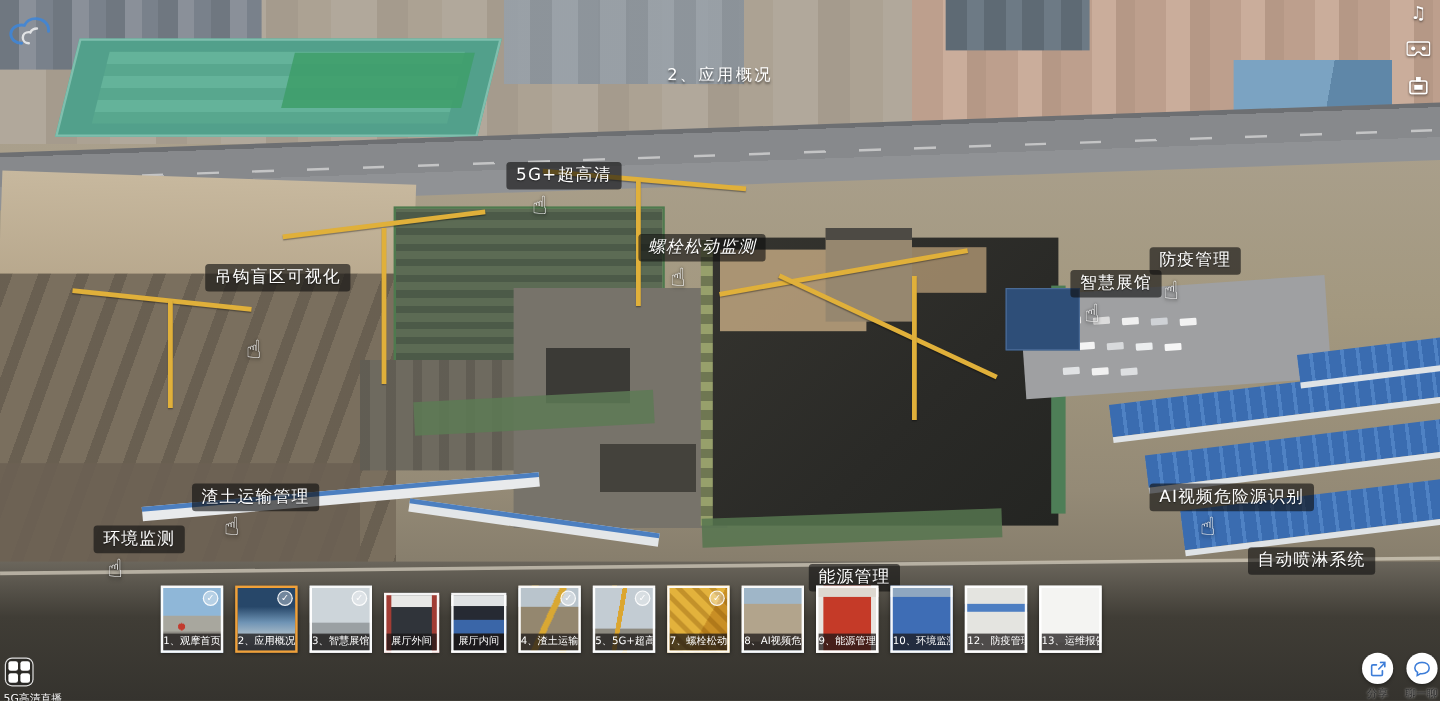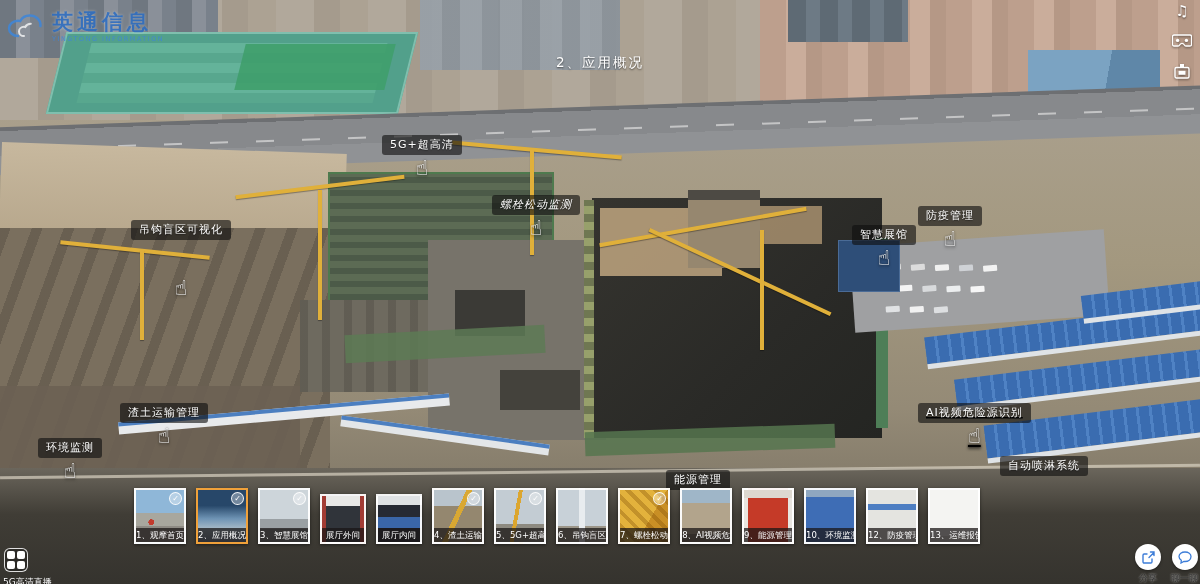--- a/index.html
+++ b/index.html
@@ -87,22 +87,22 @@
 
   .scene-title{position:absolute;left:0;top:54px;width:1200px;text-align:center;
       color:#fff;font-size:13.5px;letter-spacing:2px;text-shadow:0 1px 2px rgba(0,0,0,.6);}
 
   .side-icons{position:absolute;right:8px;top:4px;display:flex;flex-direction:column;
       align-items:center;gap:13px;color:#fff;text-shadow:0 1px 2px rgba(0,0,0,.6);}
   .music-note{font-size:15px;line-height:1;}
   .side-icons svg{filter:drop-shadow(0 1px 1px rgba(0,0,0,.5));}
 
   .hotspot{position:absolute;display:flex;flex-direction:column;align-items:center;gap:3px;cursor:pointer;}
-  .hs-label{background:rgba(15,15,15,.62);color:#fff;font-size:11px;letter-spacing:1px;
-      padding:2px 8px 3px;border-radius:3px;white-space:nowrap;text-shadow:0 1px 1px rgba(0,0,0,.5);}
+  .hs-label{background:rgba(15,15,15,.62);color:#fff;font-size:14px;letter-spacing:1px;
+      padding:2px 8px 3px;border-radius:3px;white-space:nowrap;text-shadow:0 1px 1px rgba(0,0,0,.5);margin-left:40px;}
   .hand{font-size:21px;color:#fff;line-height:1;
       text-shadow:0 0 2px rgba(0,0,0,.8),0 2px 3px rgba(0,0,0,.6);}
 
   .thumbstrip{position:absolute;left:134px;top:488px;display:flex;align-items:flex-end;gap:10px;}
   .thumb{position:relative;width:52px;height:56px;border:2px solid rgba(255,255,255,.95);
       overflow:hidden;cursor:pointer;flex:none;box-shadow:0 1px 3px rgba(0,0,0,.5);}
   .thumb.small{width:46px;height:50px;}
   .thumb.selected{border-color:#f0a13a;}
   .thumb-label{position:absolute;left:0;right:0;bottom:0;background:rgba(25,22,22,.74);
       color:#fff;font-size:8.5px;line-height:14px;text-align:center;white-space:nowrap;overflow:hidden;}
@@ -205,24 +205,20 @@
     <div class="crane" style="left:140px;top:250px;width:4px;height:90px;"></div>
     <div class="crane" style="left:640px;top:270px;width:200px;height:4px;transform:rotate(25deg);"></div>
     <div class="crane" style="left:760px;top:230px;width:4px;height:120px;"></div>
   </div>
 
   <div class="logo">
     <svg class="logo-cloud" width="42" height="28" viewBox="0 0 42 28">
       <path d="M12 22c-5 0-9-3.4-9-7.6S7 6.8 12 6.8c.8 0 1.6.1 2.3.3C16 3.6 19.6 1.5 23.8 1.5c5.9 0 10.7 4.2 10.7 9.4 0 .4 0 .8-.1 1.2" fill="none" stroke="#3f86d8" stroke-width="2.4" stroke-linecap="round"></path>
       <path d="M18 22c-2.8 0-5-2-5-4.6s2.2-4.6 5-4.6c.5 0 .9 0 1.3.2 1-2 3.1-3.2 5.5-3.2" fill="none" stroke="#ffffff" stroke-width="2" stroke-linecap="round" opacity=".85"></path>
     </svg>
-    <div>
-      <div class="logo-name">英通信息</div>
-      <div class="logo-sub">YINGTONG INFORMATION</div>
-    </div>
   </div>
 
   <div class="scene-title">2、应用概况</div>
 
   <div class="side-icons">
     <span class="music-note">♫</span>
     <span>
       <svg width="20" height="13" viewBox="0 0 20 13">
         <path d="M2 1h16a1.5 1.5 0 0 1 1.5 1.5v8A1.5 1.5 0 0 1 18 12h-4.2c-.8 0-1.2-.5-1.6-1.2-.5-.9-1.2-1.5-2.2-1.5s-1.7.6-2.2 1.5c-.4.7-.8 1.2-1.6 1.2H2A1.5 1.5 0 0 1 .5 10.5v-8A1.5 1.5 0 0 1 2 1z" fill="none" stroke="#fff" stroke-width="1.3"></path>
         <circle cx="5.6" cy="6.4" r="1.7" fill="#fff"></circle>
@@ -259,28 +255,28 @@
     <span class="hand">☝</span>
   </div>
   <div class="hotspot" style="left:120px;top:403px;">
     <span class="hs-label">渣土运输管理</span>
     <span class="hand">☝</span>
   </div>
   <div class="hotspot" style="left:38px;top:438px;">
     <span class="hs-label">环境监测</span>
     <span class="hand">☝</span>
   </div>
-  <div class="hotspot" style="left:918px;top:403px;text-decoration:underline;">
+  <div class="hotspot" style="left:918px;top:403px;">
     <span class="hs-label">AI视频危险源识别</span>
     <span class="hand">☝</span>
   </div>
   <div class="hotspot" style="left:1000px;top:456px;">
     <span class="hs-label">自动喷淋系统</span>
   </div>
-  <div class="hotspot" style="left:666px;top:470px;">
+  <div class="hotspot" style="left:634px;top:470px;">
     <span class="hs-label">能源管理</span>
   </div>
 
   <div class="thumbstrip">
     <div class="thumb t1 checked">
         <span class="check">✓</span>
         <span class="thumb-label">1、观摩首页</span>
       </div>
     <div class="thumb t2 checked selected">
         <span class="check">✓</span>
@@ -296,23 +292,20 @@
     <div class="thumb t5 small">
         <span class="thumb-label">展厅内间</span>
       </div>
     <div class="thumb t6 checked">
         <span class="check">✓</span>
         <span class="thumb-label">4、渣土运输</span>
       </div>
     <div class="thumb t7 checked">
         <span class="check">✓</span>
         <span class="thumb-label">5、5G+超高</span>
-      </div>
-    <div class="thumb t8">
-        <span class="thumb-label">6、吊钩盲区</span>
       </div>
     <div class="thumb t9 checked">
         <span class="check">✓</span>
         <span class="thumb-label">7、螺栓松动</span>
       </div>
     <div class="thumb t10">
         <span class="thumb-label">8、AI视频危</span>
       </div>
     <div class="thumb t11">
         <span class="thumb-label">9、能源管理</span>

